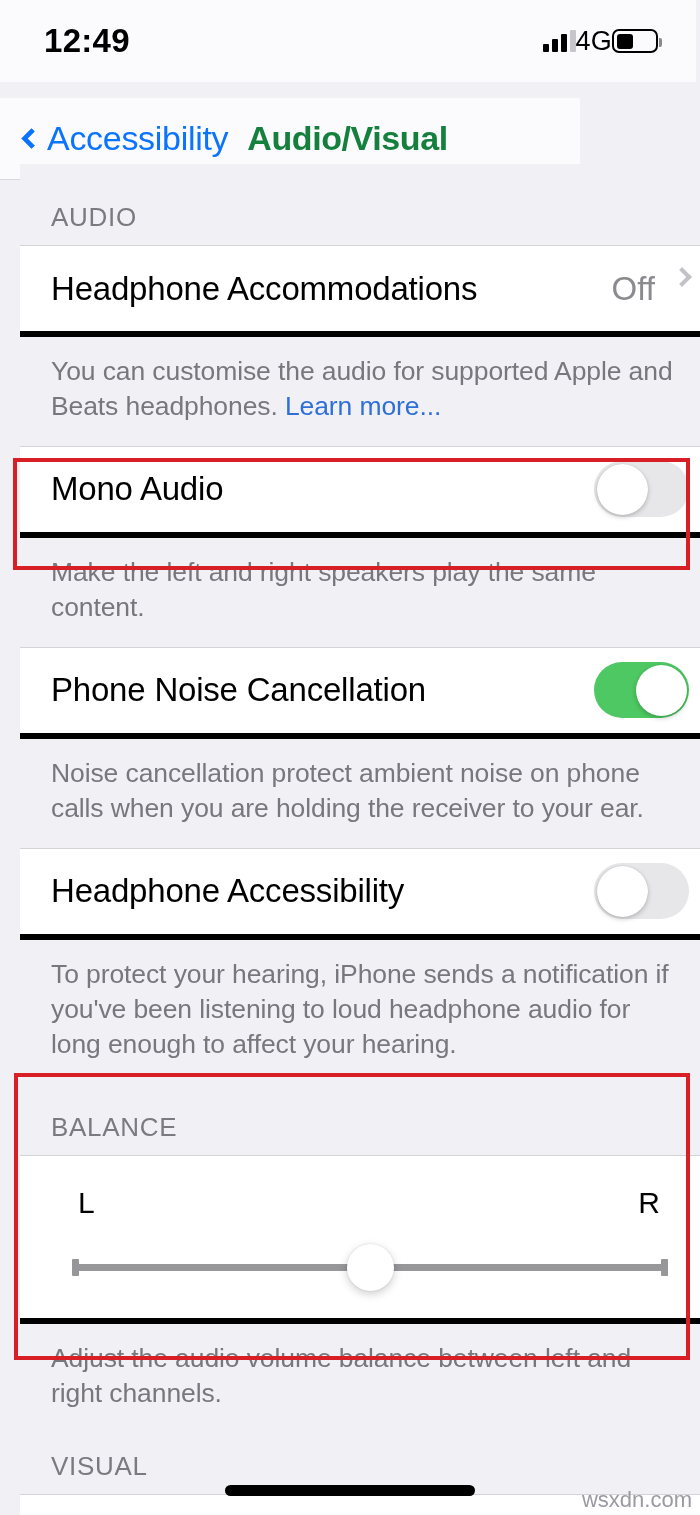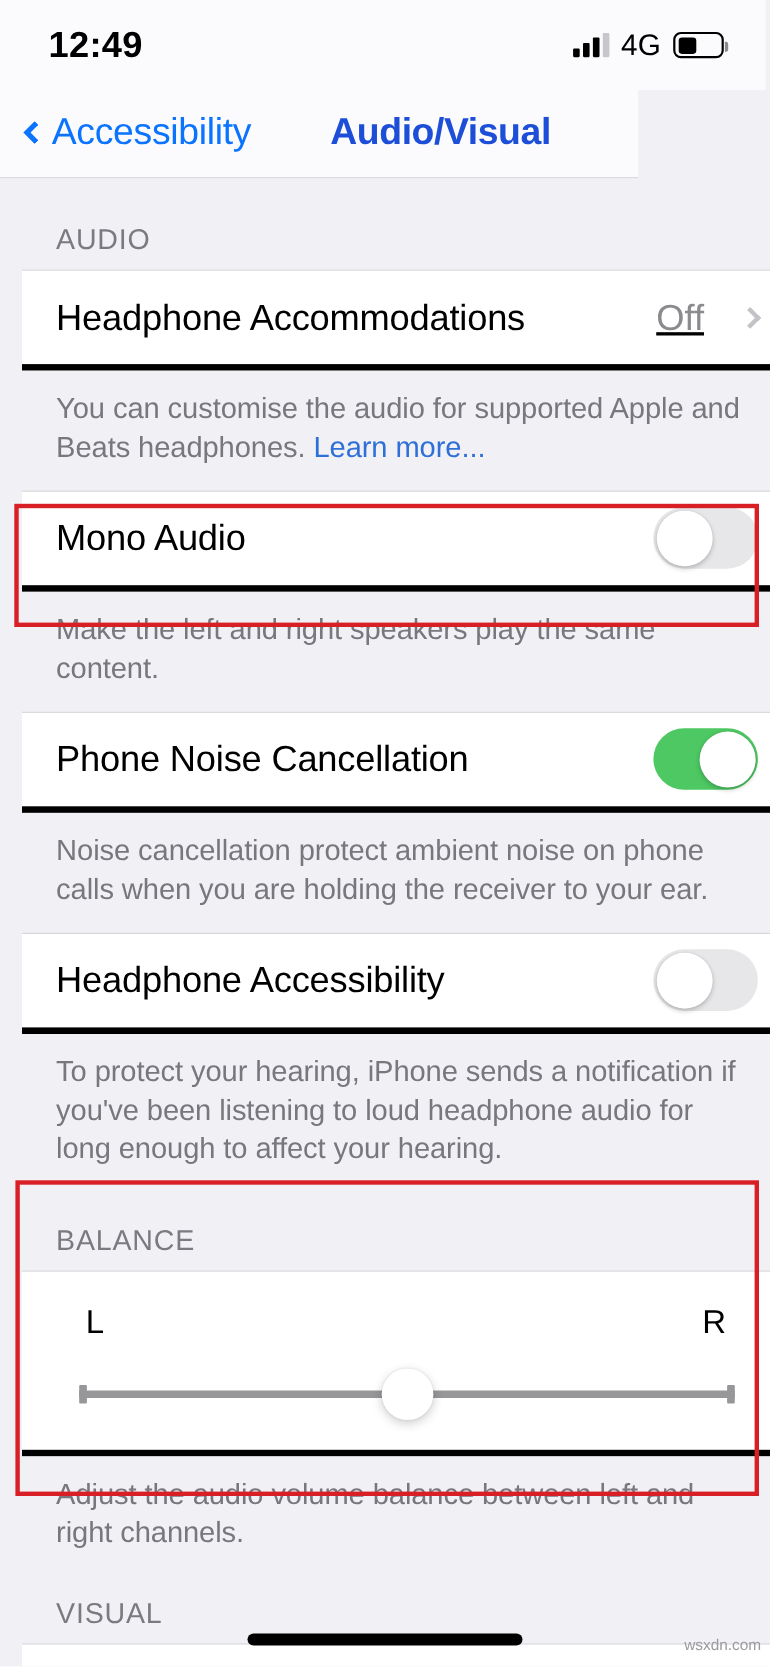--- a/index.html
+++ b/index.html
@@ -19,73 +19,72 @@
   
   .statusbar {
     position: absolute; top: 0; left: 0;
     width: 696px; height: 82px;
     background: #fbfbfd;
     display: flex; align-items: center;
     justify-content: space-between;
     padding: 0 38px 0 44px;
   }
   .clock { font-size: 33px; font-weight: bold; color: #000; letter-spacing: .3px; }
-  .status-right { display: flex; align-items: center; gap: 11px; }
+  .status-right { display: flex; align-items: center; }
   .signal { display: flex; align-items: flex-end; gap: 3px; height: 22px; }
   .signal i { display:block; width: 6px; background:#000; border-radius: 1px; }
   .signal i:nth-child(1){ height: 8px; }
   .signal i:nth-child(2){ height: 13px; }
   .signal i:nth-child(3){ height: 18px; }
   .signal i:nth-child(4){ height: 22px; background:#c6c6cb; }
   .netlabel { font-size: 27px; font-weight: 500; color:#000; letter-spacing: .2px; }
   .battery { position: relative; width: 46px; height: 24px;
              border: 2.5px solid #000; border-radius: 7px; padding: 2.5px; }
   .battery .fill { height: 100%; background:#000; border-radius: 3px; }
   .battery::after { content:""; position:absolute; right:-6px; top:7px;
                     width:3.5px; height:9px; background:#000; border-radius:0 2px 2px 0; opacity:.45; }
 
   
   .navbar {
-    position: absolute; top: 80px; left: 0;
+    position: absolute; top: 98px; left: 0;
     width: 580px; height: 82px;
     background: #fbfbfd;
     display: flex; align-items: center;
     padding-left: 16px;
     border-bottom: 1px solid #d8d8dc;
-    gap: 26px;
   }
   .backbtn { display:flex; align-items:center; gap: 4px; cursor: pointer; }
   .chev-left {
     width: 15px; height: 15px;
     border-left: 5px solid #0a74ff; border-bottom: 5px solid #0a74ff;
     transform: rotate(45deg); margin-left: 8px; margin-right: 4px;
     border-radius: 1px;
   }
   .back-label { font-size: 34px; color: #0a74ff; letter-spacing: -.3px; }
-  .nav-title { font-size: 34px; font-weight: bold; color: #1d4ed8;
-               margin-left: 46px; letter-spacing: -.4px; }
+  .nav-title { font-size: 34px; font-weight: bold; color: #15803d;
+               margin-left: 19px; letter-spacing: -.4px; }
 
   
   .content { position: absolute; top: 164px; left: 0; width: 700px; bottom: 0; margin-left: 20px; }
 
   .grouphdr {
     font-size: 26px; color: #7a7a80;
     letter-spacing: .7px; padding: 38px 0 12px 31px;
     background: #f1f1f5;
   }
   .sep-top { border-top: 1px solid #d3d3d8; }
   .sep-bot { border-bottom: 6px solid #000000; }
 
   .row {
     background:#fff; height: 92px;
     display:flex; align-items:center; justify-content: space-between;
     padding: 0 31px;
   }
   .row-label { font-size: 33px; color:#000; letter-spacing:-.2px; }
-  .row-right { display:flex; align-items:center; gap:35px;text-decoration:underline; }
+  .row-right { display:flex; align-items:flex-start; gap:20px; }
   .row-value { font-size: 33px; color:#8a8a8f; }
   .chev-right {
     width: 14px; height: 14px;
     border-top: 4px solid #c2c2c7; border-right: 4px solid #c2c2c7;
     transform: rotate(45deg);
   }
 
   .footnote {
     background:#f1f1f5;
     font-size: 26.5px; line-height: 1.32; color:#77777d;
@@ -136,21 +135,21 @@
     position:absolute; border: 4px solid #d91f26; pointer-events:none; z-index: 30;
   }
 
   
   .home-indicator {
     position:absolute; left: 225px; top: 1485px;
     width: 250px; height: 11px; border-radius: 6px; background:#000; z-index: 40;
   }
   .watermark {
     position:absolute; right: 8px; top: 1487px;
-    font-size: 14px; color:#9a9aa0; z-index: 40;
+    font-size: 22px; color:#9a9aa0; z-index: 40;
   }
 </style>
 </head>
 <body>
 
 <div id="screen">
 
   <div class="statusbar">
     <div class="clock">12:49</div>
     <div class="status-right">

